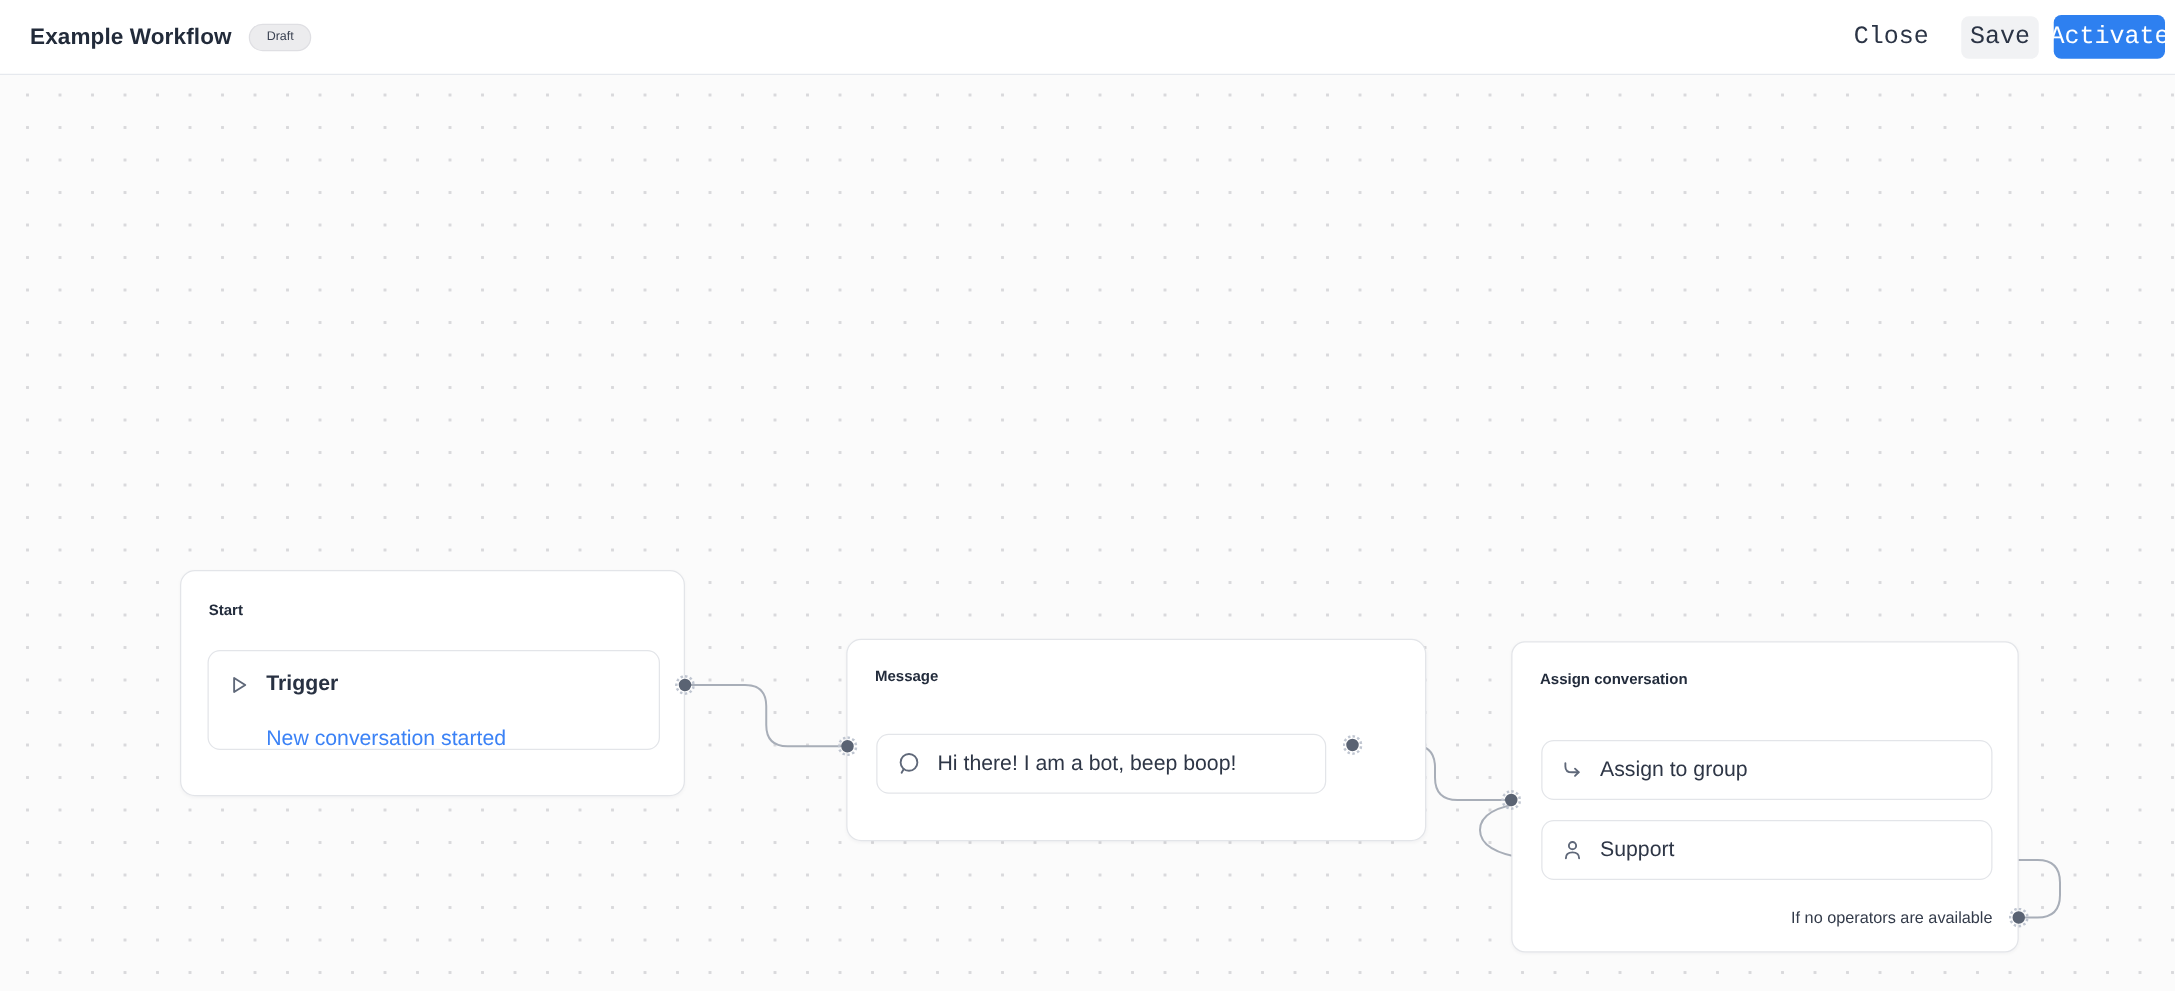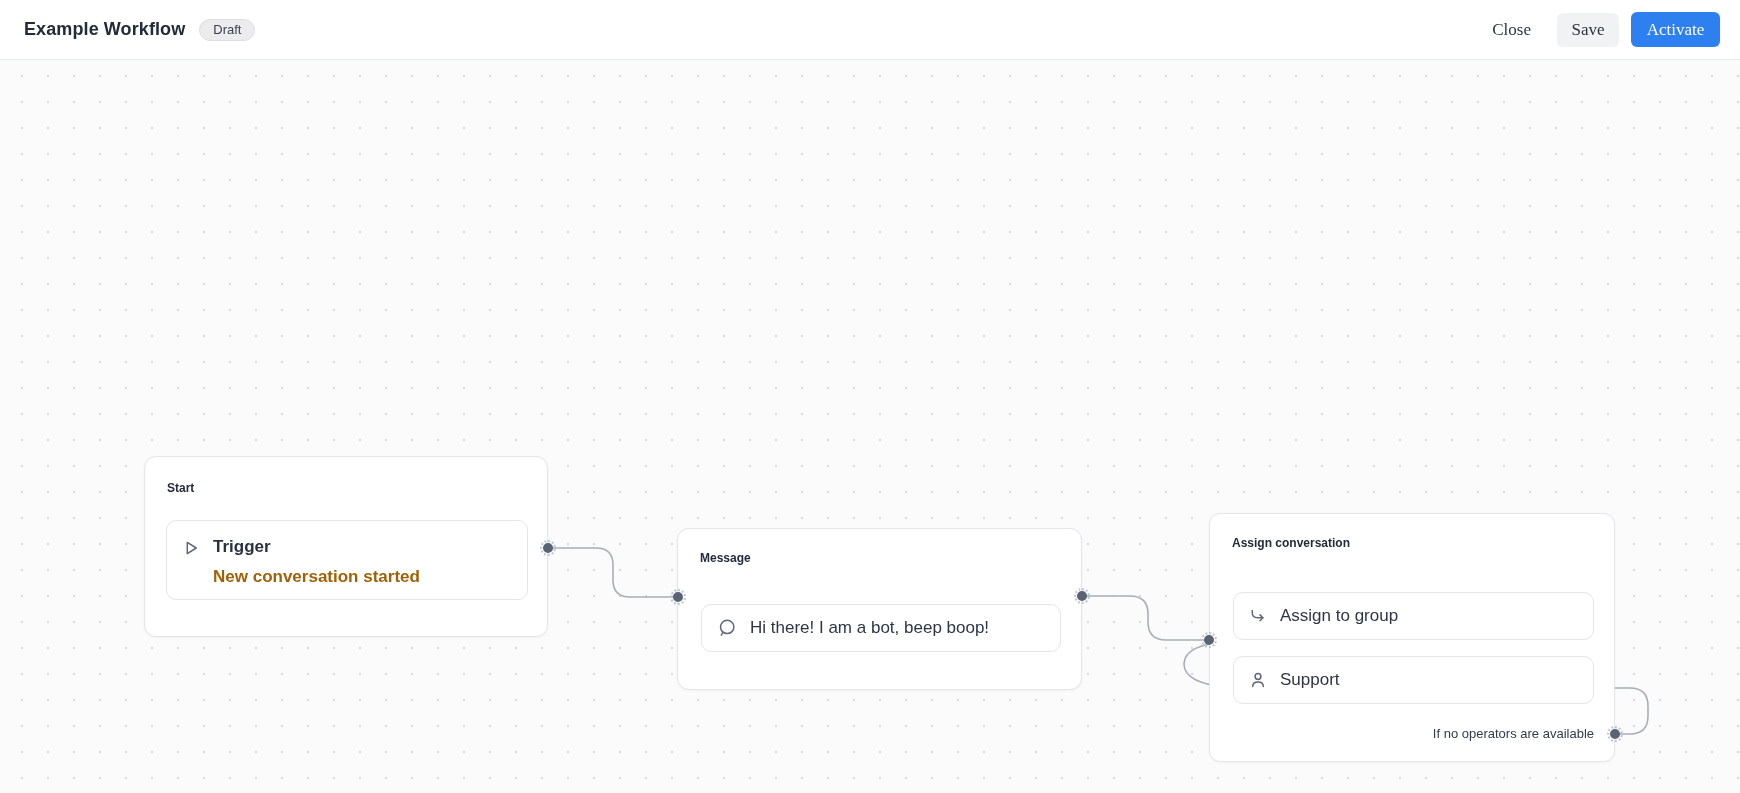--- a/index.html
+++ b/index.html
@@ -2,27 +2,27 @@
 <html><head>
 <meta charset="utf-8">
 <style>
   * { box-sizing: border-box; margin: 0; padding: 0; }
   html, body { width: 1740px; height: 793px; overflow: hidden;
     font-family: "Liberation Sans", "DejaVu Sans", sans-serif; background: #fff; }
 
   
   .header { position: absolute; top: 0; left: 0; width: 1740px; height: 60px;
     background: #ffffff; border-bottom: 1px solid #e6e9ee; display: flex;
-    align-items: center; padding: 0 20px 0 24px; z-index: 20; }
+    align-items: center; padding: 0 8px 0 24px; z-index: 20; }
   .wf-title { font-size: 18px; font-weight: 700; color: #222b3a; letter-spacing: .1px; }
   .badge { height: 22px; margin-left: 14px; padding: 0 13px; border-radius: 11px;
-    background: #ececee; border: 1px solid #dfdfe3; color: #3b4252; font-size: 13px;
+    background: #ececee; border: 1px solid #dfdfe3; color: #3b4252; font-size: 10px;
     display: inline-flex; align-items: center; }
   .header-spacer { flex: 1; }
-  .btn { border: none; cursor: pointer; font-family: Liberation Serif, serif; font-size: 17px;
+  .btn { border: none; cursor: pointer; font-family: Liberation Mono, monospace; font-size: 20px;
     display: inline-flex; align-items: center; justify-content: center; }
   .btn-close { background: transparent; color: #2b3445; height: 35px; padding: 0 16px; margin-right: 10px; }
   .btn-save { background: #f1f2f4; color: #2b3445; height: 34px; width: 62px; border-radius: 6px; margin-right: 12px; }
   .btn-activate { background: #2e80f0; color: #ffffff; height: 35px; width: 89px; border-radius: 6px; }
 
   
   .canvas { position: absolute; top: 60px; left: 0; width: 1740px; height: 733px;
     background-color: #fbfbfb;
     background-image: radial-gradient(circle, #d9d9dc 1.1px, transparent 1.35px);
     background-size: 26px 26px; background-position: 9px 3px; }
@@ -32,21 +32,21 @@
   .node { position: absolute; background: #ffffff; border: 1px solid #e3e5e9;
     border-radius: 12px; box-shadow: 0 1px 3px rgba(25,35,60,.04); z-index: 2; }
   .node-title { position: absolute; left: 22px; font-size: 12px; font-weight: 700;
     color: #232c3c; white-space: nowrap; }
   .row { position: absolute; background: #fff; border: 1px solid #e3e5e9;
     border-radius: 10px; display: flex; align-items: center; gap: 13px;
     padding: 0 15px; color: #2e3646; font-size: 17px; }
   .row .ic { flex: 0 0 auto; display: inline-flex; }
   .trigger-row { align-items: flex-start; padding-top: 14px; }
   .trigger-main { font-weight: 600; color: #283142; line-height: 23px; }
-  .trigger-sub { font-weight: 700; color: #a16207; line-height: 23px; margin-top: 7px; }
+  .trigger-sub { font-weight: 400; color: #3b82f6; line-height: 23px; margin-top: 21px; }
   .fallback { position: absolute; right: 20px; font-size: 13px; color: #333b4a; white-space: nowrap; }
 
   .port { position: absolute; width: 6px; height: 6px; background: #fff;
     border: 5px solid #5a6373; border-radius: 50%;
     outline: 2px dotted #bfc5d0; outline-offset: 1px;
     transform: translate(-50%,-50%); z-index: 6; cursor: crosshair; }
 
   svg.glyph { stroke: #5f6879; fill: none; stroke-width: 1.5;
     stroke-linecap: round; stroke-linejoin: round; }
 </style>
@@ -80,21 +80,21 @@
           <path d="M5.3 3.4 L14.2 9 L5.3 14.6 Z"></path>
         </svg>
       </span>
       <span>
         <div class="trigger-main">Trigger</div>
         <div class="trigger-sub">New conversation started</div>
       </span>
     </div>
   </div>
 
-  <div class="node" style="left:677px; top:468px; width:405px; height:162px;">
+  <div class="node" style="left:677px; top:451px; width:464px; height:162px;">
     <div class="node-title" style="top:22px;">Message</div>
     <div class="row" style="left:23px; top:75px; width:360px; height:48px;">
       <span class="ic">
         <svg class="glyph" width="20" height="20" viewBox="0 0 20 20">
           <circle cx="10.2" cy="8.9" r="6.7"></circle>
           <path d="M5.9 14.4 L4.3 17.2"></path>
         </svg>
       </span>
       <span>Hi there! I am a bot, beep boop!</span>
     </div>

